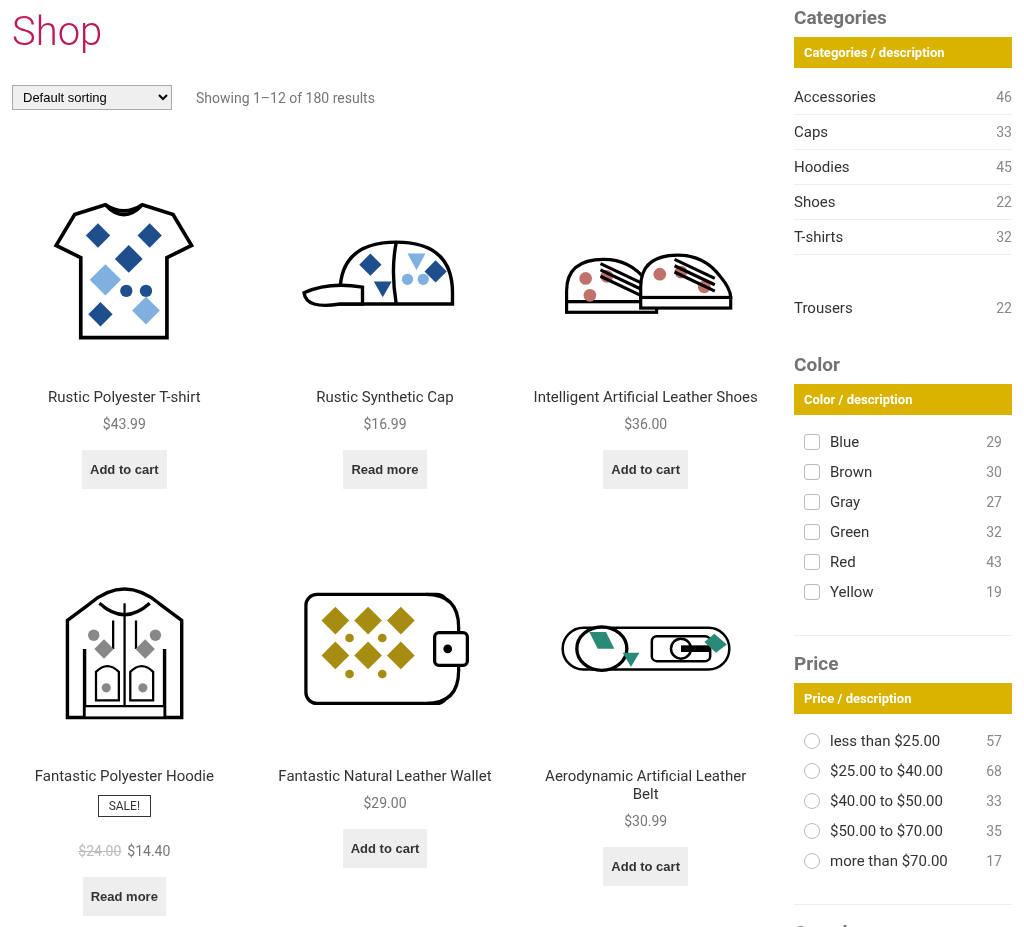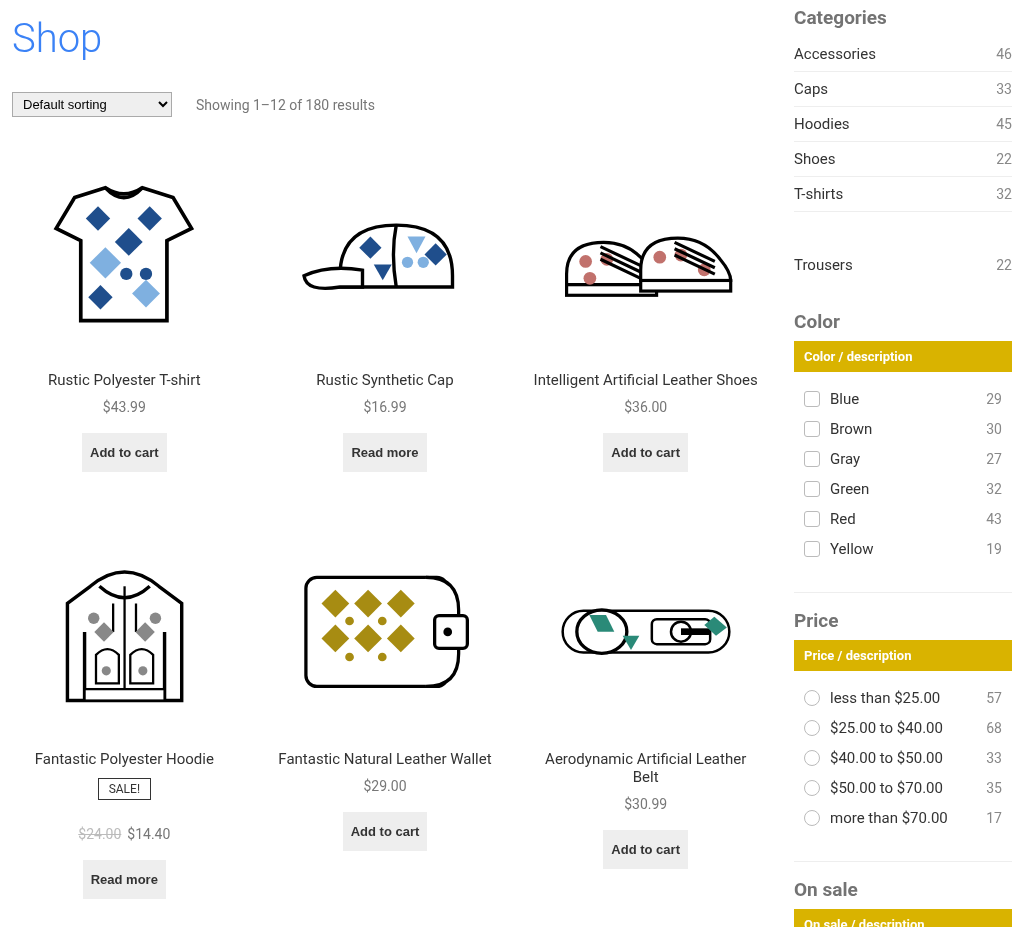--- a/index.html
+++ b/index.html
@@ -15,28 +15,28 @@
     gap: 36px;
   }
   
   .main {
     flex: 1;
     padding-top: 0;
   }
   h1.shop-title {
     font-weight: 300;
     font-size: 40px;
-    color: #3b82f6;
-    margin: 15px 0 30px 0;
+    color: #be185d;
+    margin: 8px 0 30px 0;
   }
   .toolbar {
     display: flex;
     align-items: center;
     gap: 24px;
-    margin-bottom: 36px;
+    margin-bottom: 60px;
   }
   .sort-select {
     font-size: 13px;
     padding: 3px 6px;
     border: 1px solid #aaa;
     background: #efefef;
     width: 160px;
   }
   .result-count {
     color: #777;
@@ -330,20 +330,21 @@
       <div class="price"><span>$30.99</span></div>
       <button class="btn">Add to cart</button>
     </div>
       </div>
   </div>
 
   <div class="sidebar">
 
     <div class="widget">
       <div class="widget-title">Categories</div>
+      <div class="widget-desc">Categories / description</div>
       <ul class="filter-list cat-list" id="cat-list">
       <li>
 
         <span class="filter-label">Accessories</span>
         <span class="filter-count">46</span>
       </li>
       <li>
 
         <span class="filter-label">Caps</span>
         <span class="filter-count">33</span>

